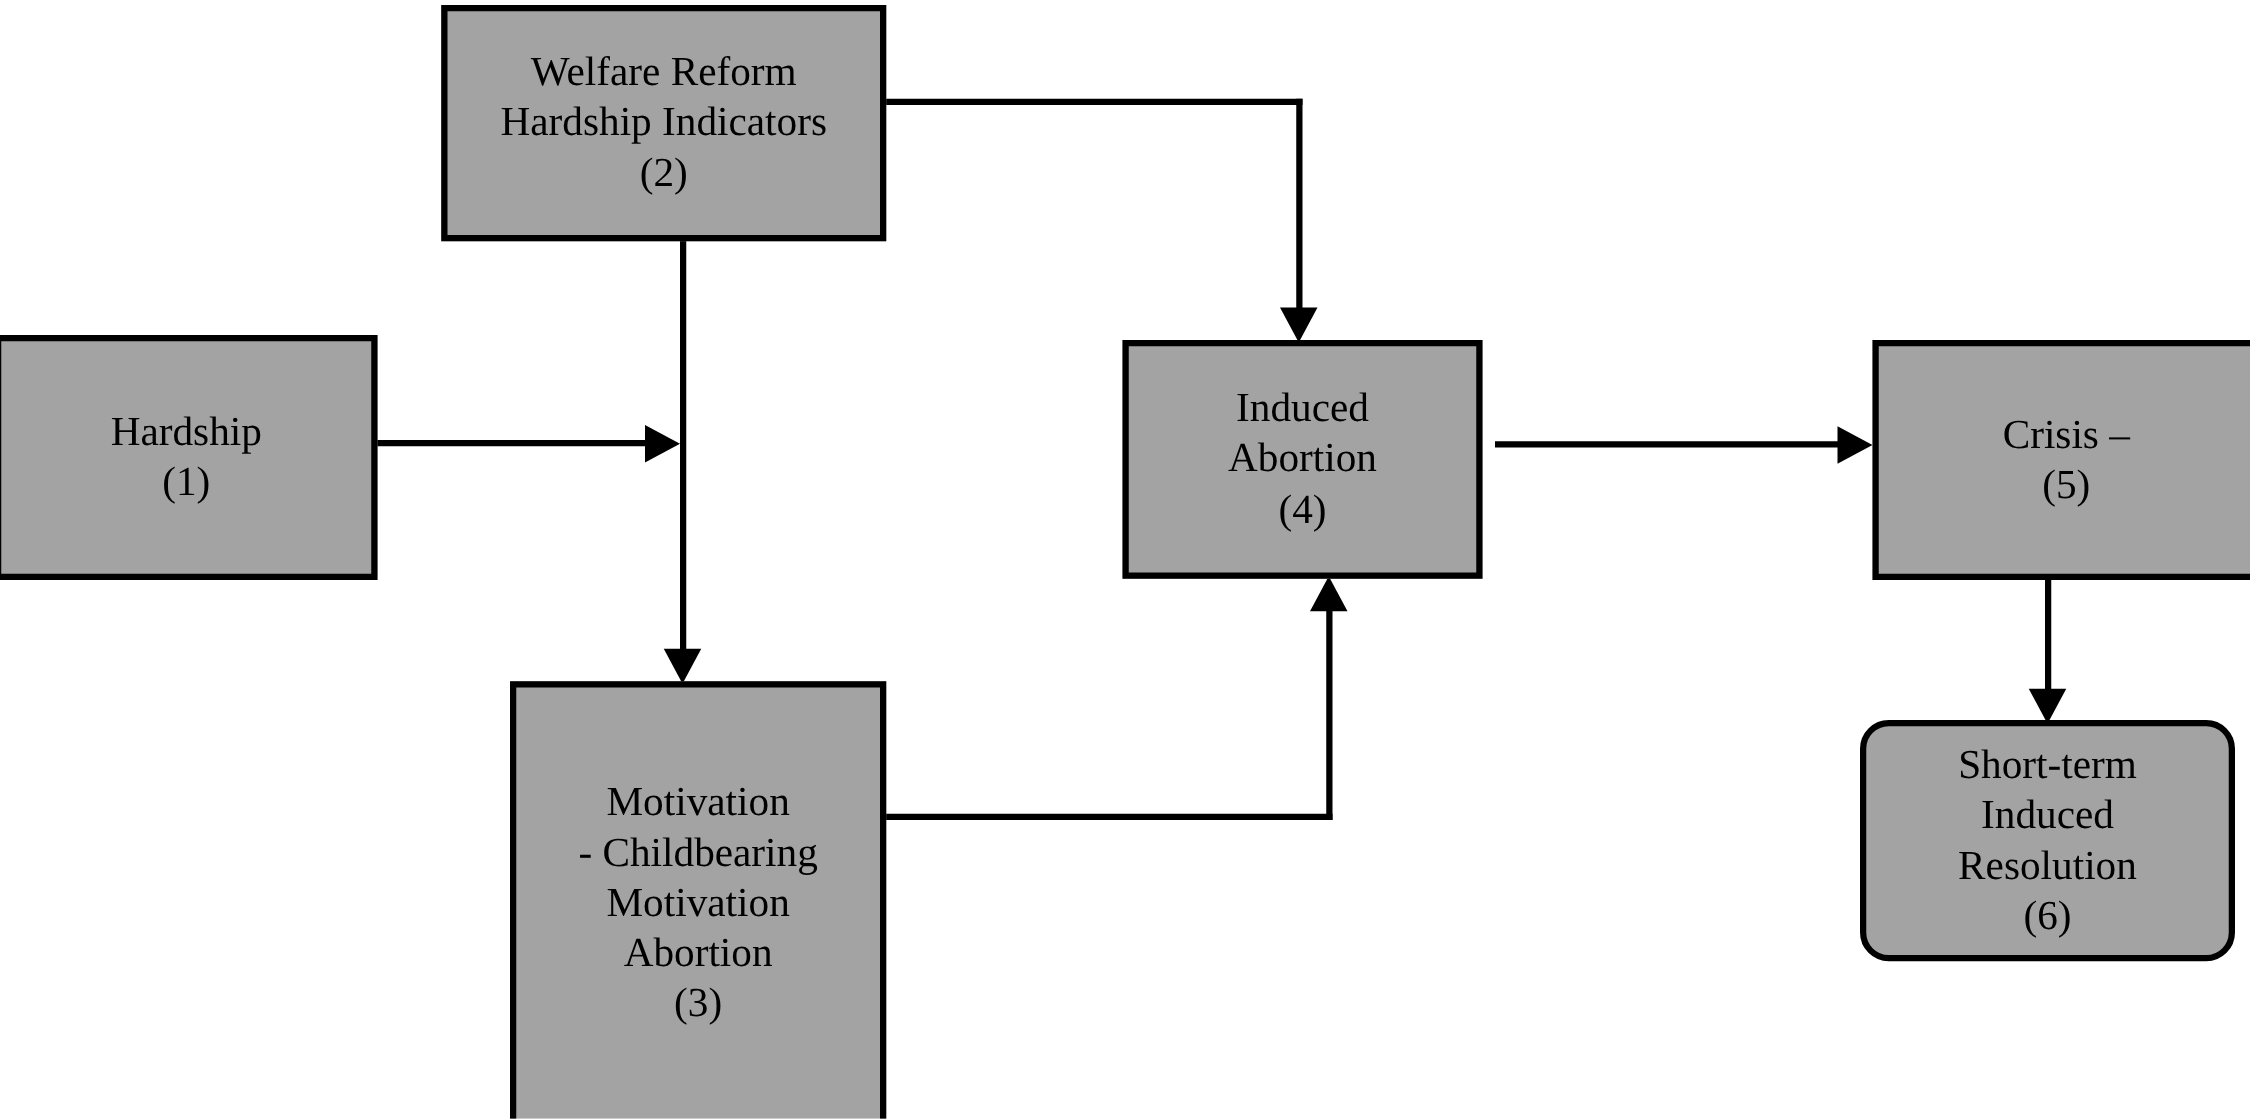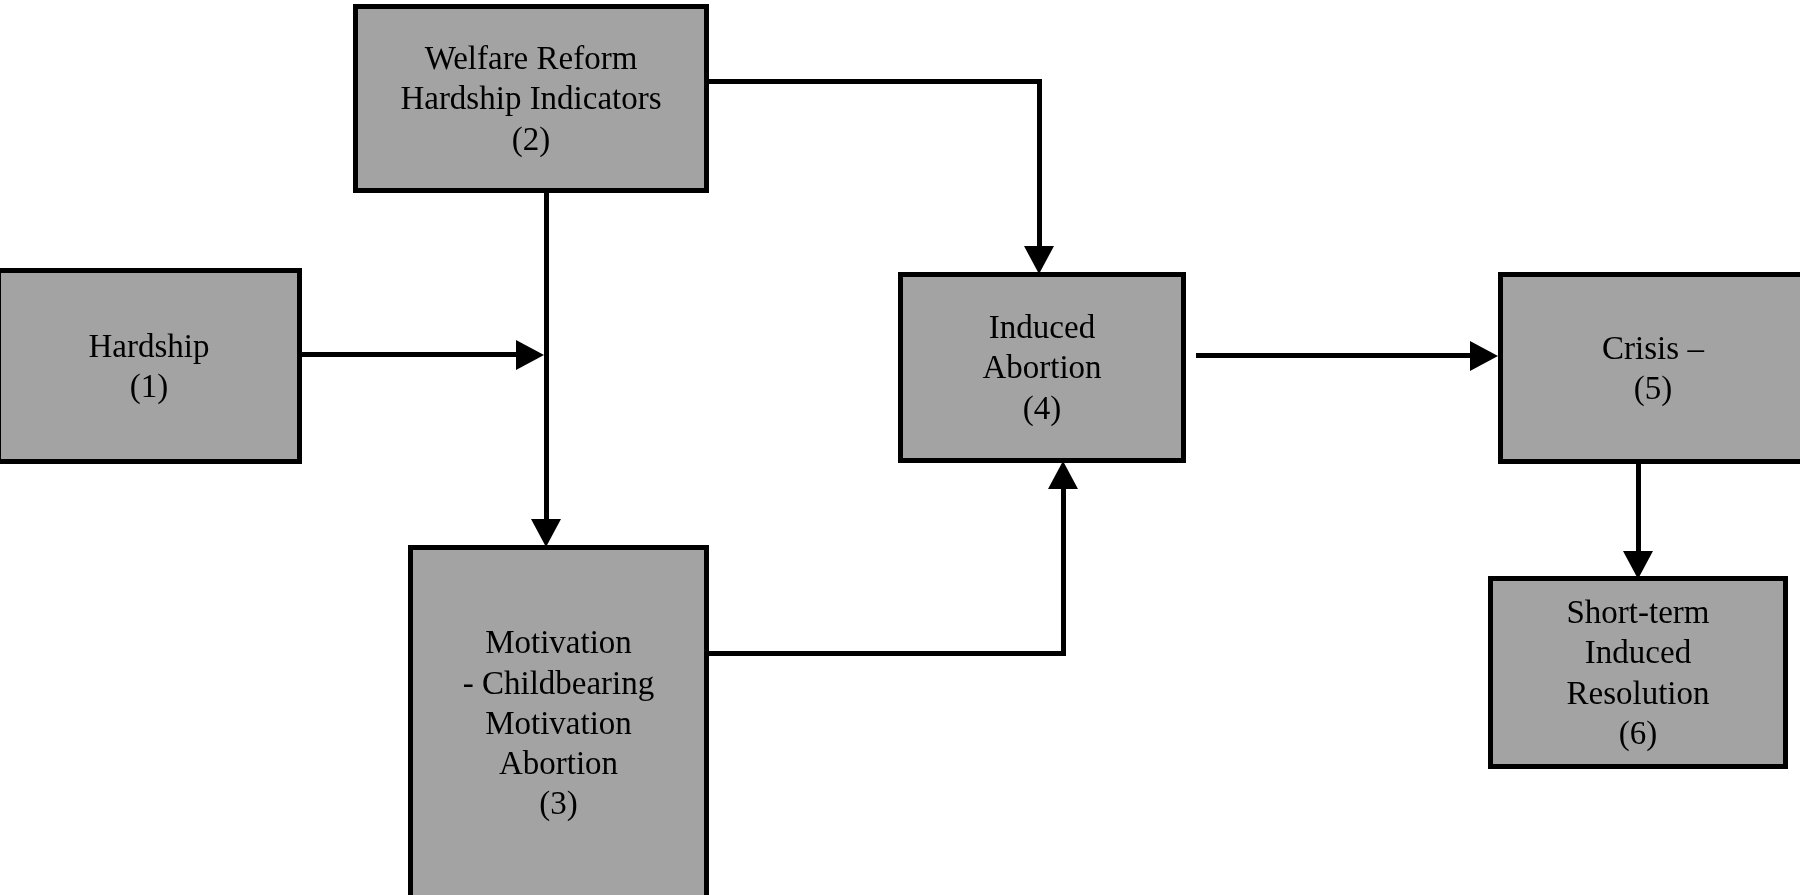--- a/index.html
+++ b/index.html
@@ -31,21 +31,21 @@
     z-index: 3;
   }
   .node .line { display: block; white-space: pre; }
 
   
   #node-1 { left: -4px;   top: 268px; width: 306px; height: 196px; }
   #node-2 { left: 353px;  top: 4px;   width: 356px; height: 189px; }
   #node-3 { left: 408px;  top: 545px; width: 301px; height: 356px; }
   #node-4 { left: 898px;  top: 272px; width: 288px; height: 191px; }
   #node-5 { left: 1498px; top: 272px; width: 310px; height: 192px; }
-  #node-6 { left: 1488px; top: 576px; width: 300px; height: 193px; }
+  #node-6 { left: 1488px; top: 576px; width: 300px; height: 193px; border-radius: 23px; }
 
   
   .hline, .vline {
     position: absolute;
     background: #000000;
     z-index: 1;
   }
   .hline { height: 5px; }
   .vline { width: 5px; }
 

